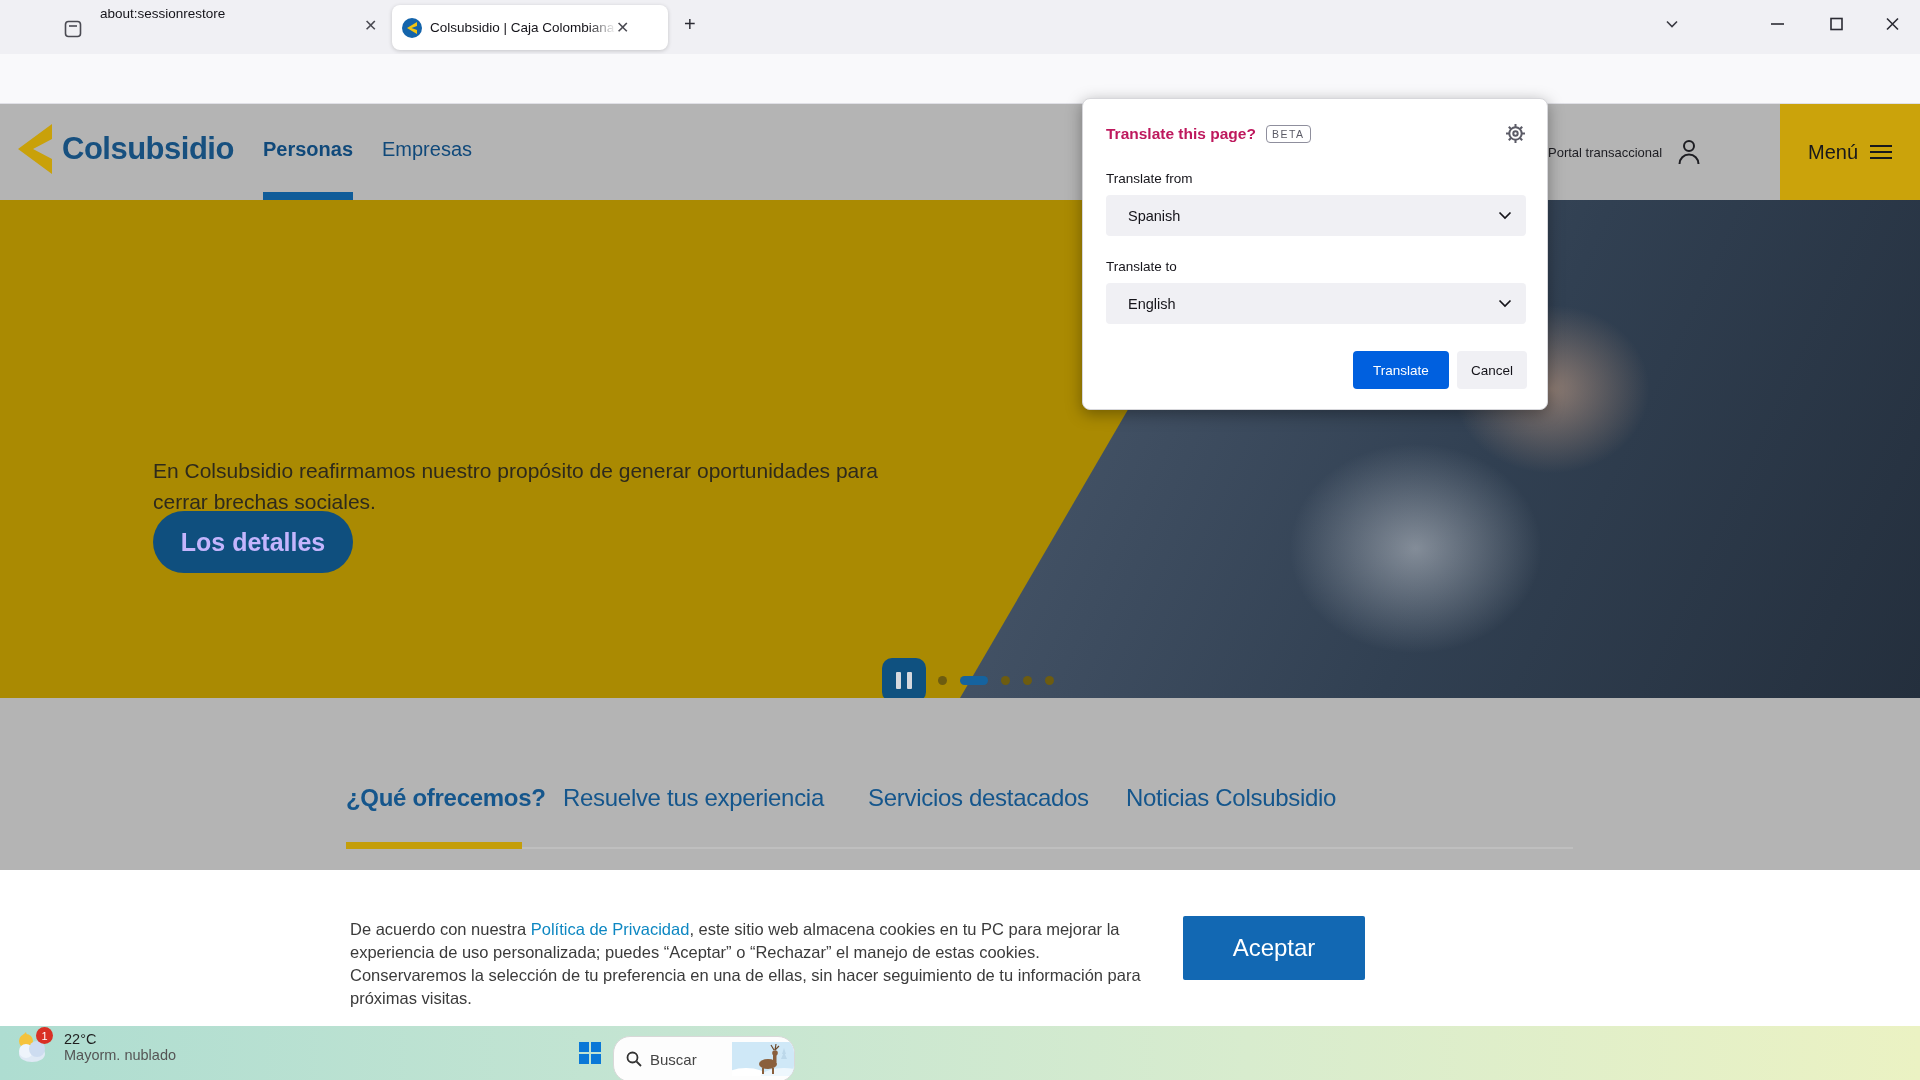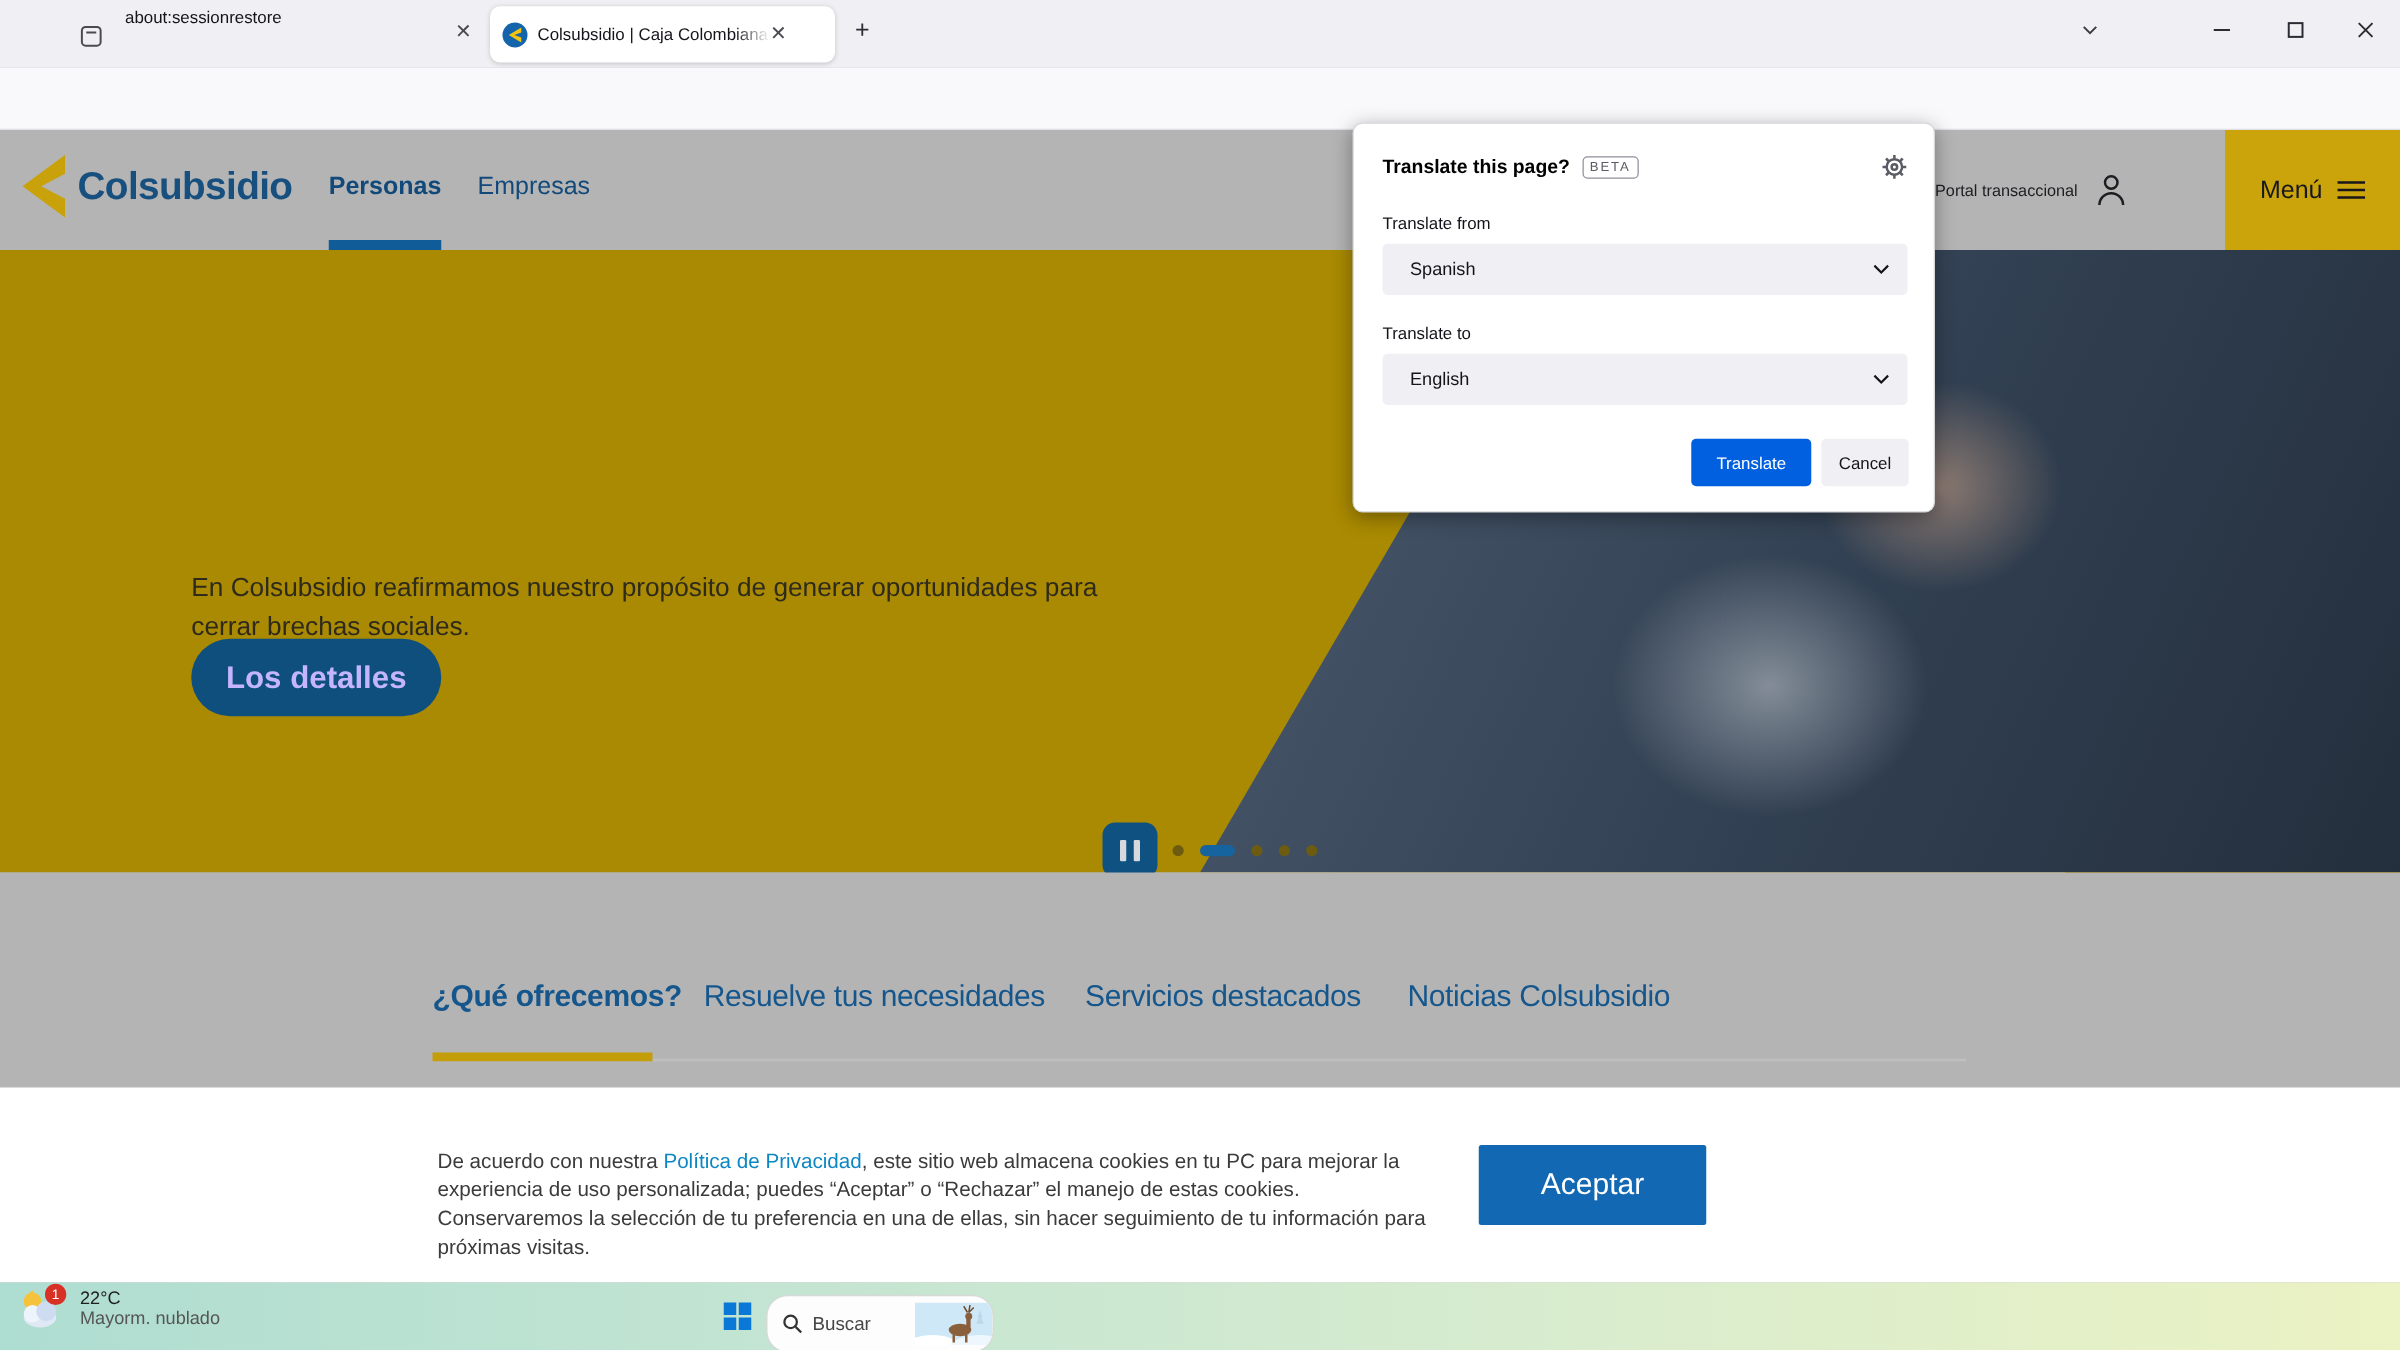--- a/index.html
+++ b/index.html
@@ -84,21 +84,21 @@
   .cookie-link { color:#0d87c2; text-decoration:none; }
   .btn-accept { left:1183px; top:46px; width:182px; height:64px; background:#1268b3; color:#fff; border:none;
                 font-size:24px; font-family:"Liberation Sans",sans-serif; border-radius:2px; }
   .btn-reject { left:1390px; top:46px; width:182px; height:64px; background:#fff; color:#1268b3;
                 border:1.5px solid #1268b3; font-size:24px; font-family:"Liberation Sans",sans-serif; border-radius:3px; }
 
   
   #popup { left:1082px; top:98px; width:466px; height:312px; background:#fff; border-radius:8px;
            box-shadow:0 4px 16px rgba(0,0,0,.35); border:1px solid #d7d7db; z-index:50; }
   .pp-title-row { left:23px; top:26px; display:flex; align-items:center; gap:10px; }
-  .pp-title { font-size:15.5px; font-weight:bold; color:#000000; }
+  .pp-title { font-size:15.5px; font-weight:bold; color:#be185d; }
   .pp-beta { font-size:10.5px; letter-spacing:1.5px; color:#5b5b66; border:1px solid #8f8f9d; border-radius:4px; padding:2px 5px; }
   .pp-gear { left:422px; top:24px; }
   .pp-label { left:23px; top:0; font-size:13.5px; color:#15141a; }
   .pp-select { left:23px; top:0; width:420px; height:41px; background:#f0f0f4; border-radius:4px;
                display:flex; align-items:center; padding:0 14px 0 22px; }
   .pp-select span { font-size:14.5px; color:#15141a; }
   .pp-btn { top:252px; height:38px; border-radius:4px; border:none; font-size:13.5px; font-family:"Liberation Sans",sans-serif; }
   .pp-btn.primary { left:270px; width:96px; background:#0060df; color:#fff; }
   .pp-btn.secondary { left:374px; width:70px; background:#f0f0f4; color:#15141a; }
 
@@ -244,21 +244,21 @@
   <div id="dots" class="abs" style="top:675px">
       <span class="dot"></span>
       <span class="dot active"></span>
       <span class="dot"></span>
       <span class="dot"></span>
       <span class="dot"></span>
     </div>
 
   <div id="section-tabs" class="abs">
     <span class="abs stab" style="left:346px;font-weight:bold">¿Qué ofrecemos?</span>
-    <span class="abs stab" style="left:563px">Resuelve tus necesidades</span>
+    <span class="abs stab" style="left:563px">Resuelve tus experiencia</span>
     <span class="abs stab" style="left:868px">Servicios destacados</span>
     <span class="abs stab" style="left:1126px">Noticias Colsubsidio</span>
     <div class="abs stab-line"></div>
     <div class="abs stab-underline"></div>
   </div>
 
   <div id="cookie" class="abs">
     <p class="abs cookie-text"><span>De acuerdo con nuestra </span><a href="#" class="cookie-link">Política de Privacidad</a><span>, este sitio web almacena cookies en tu PC para mejorar la experiencia de uso personalizada; puedes “Aceptar” o “Rechazar” el manejo de estas cookies. Conservaremos la selección de tu preferencia en una de ellas, sin hacer seguimiento de tu información para próximas visitas.</span></p>
     <button class="abs btn-accept">Aceptar</button>
   </div>

